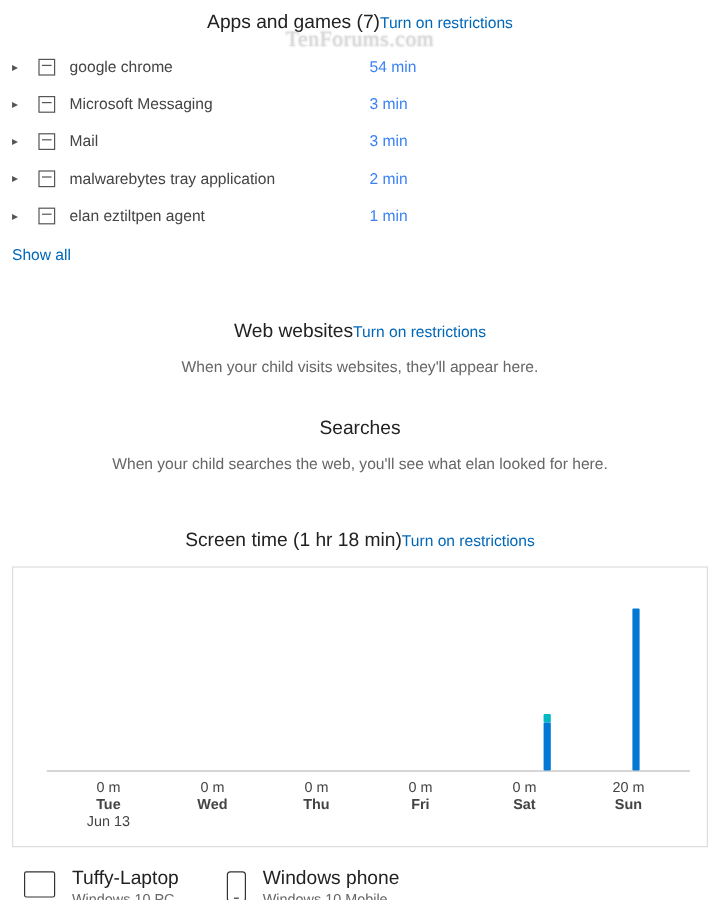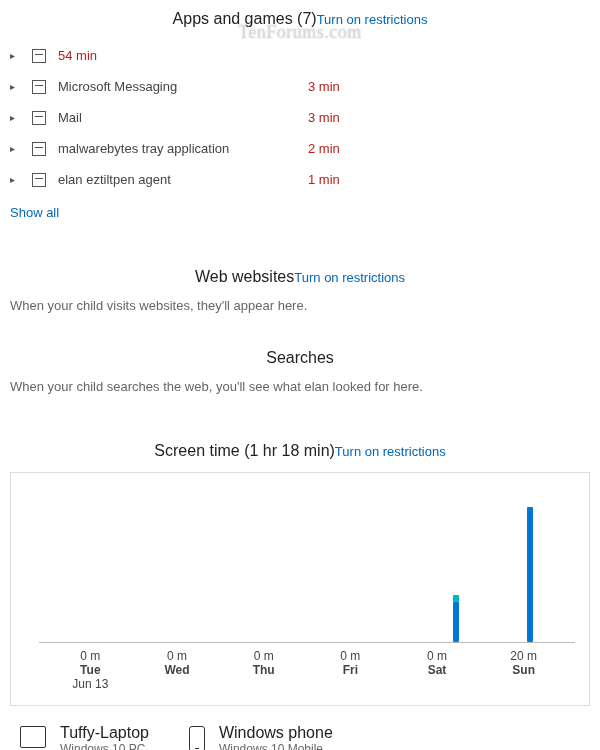--- a/index.html
+++ b/index.html
@@ -45,25 +45,25 @@
     margin: 0 12px 0 6px;
     position: relative;
   }
   .app-icon::after {
     content: "";
     position: absolute;
     left: 2px; right: 2px; top: 4px;
     border-top: 1px solid #555;
   }
   .app-name { flex: 0 0 250px; }
-  .app-time { color: #b91c1c; }
+  .app-time { color: #3b82f6; }
   .show-all { color: #0067b8; font-size: 13px; margin-top: 10px; cursor: pointer; }
   .section-gap { height: 48px; }
   .section-gap-sm { height: 36px; }
-  .body-text { color: #666; font-size: 13px; margin-top: 6px; }
+  .body-text { color: #666; font-size: 13px; margin-top: 6px; text-align: center; }
 
   .chart-box {
     border: 1px solid #ddd;
     margin-top: 12px;
     padding: 20px 14px 14px 28px;
   }
   .chart-area {
     display: flex;
     justify-content: space-between;
     align-items: flex-end;
@@ -160,20 +160,21 @@
 
 <div class="section-header">
   <div class="section-title">Apps and games (7)</div>
   <div class="link">Turn on restrictions</div>
 </div>
 
 <div>
   <div class="app-row">
     <span class="chevron">▸</span>
     <span class="app-icon"></span>
+    <span class="app-name">google chrome</span>
     <span class="app-time">54 min</span>
   </div>
   <div class="app-row">
     <span class="chevron">▸</span>
     <span class="app-icon"></span>
     <span class="app-name">Microsoft Messaging</span>
     <span class="app-time">3 min</span>
   </div>
   <div class="app-row">
     <span class="chevron">▸</span>

